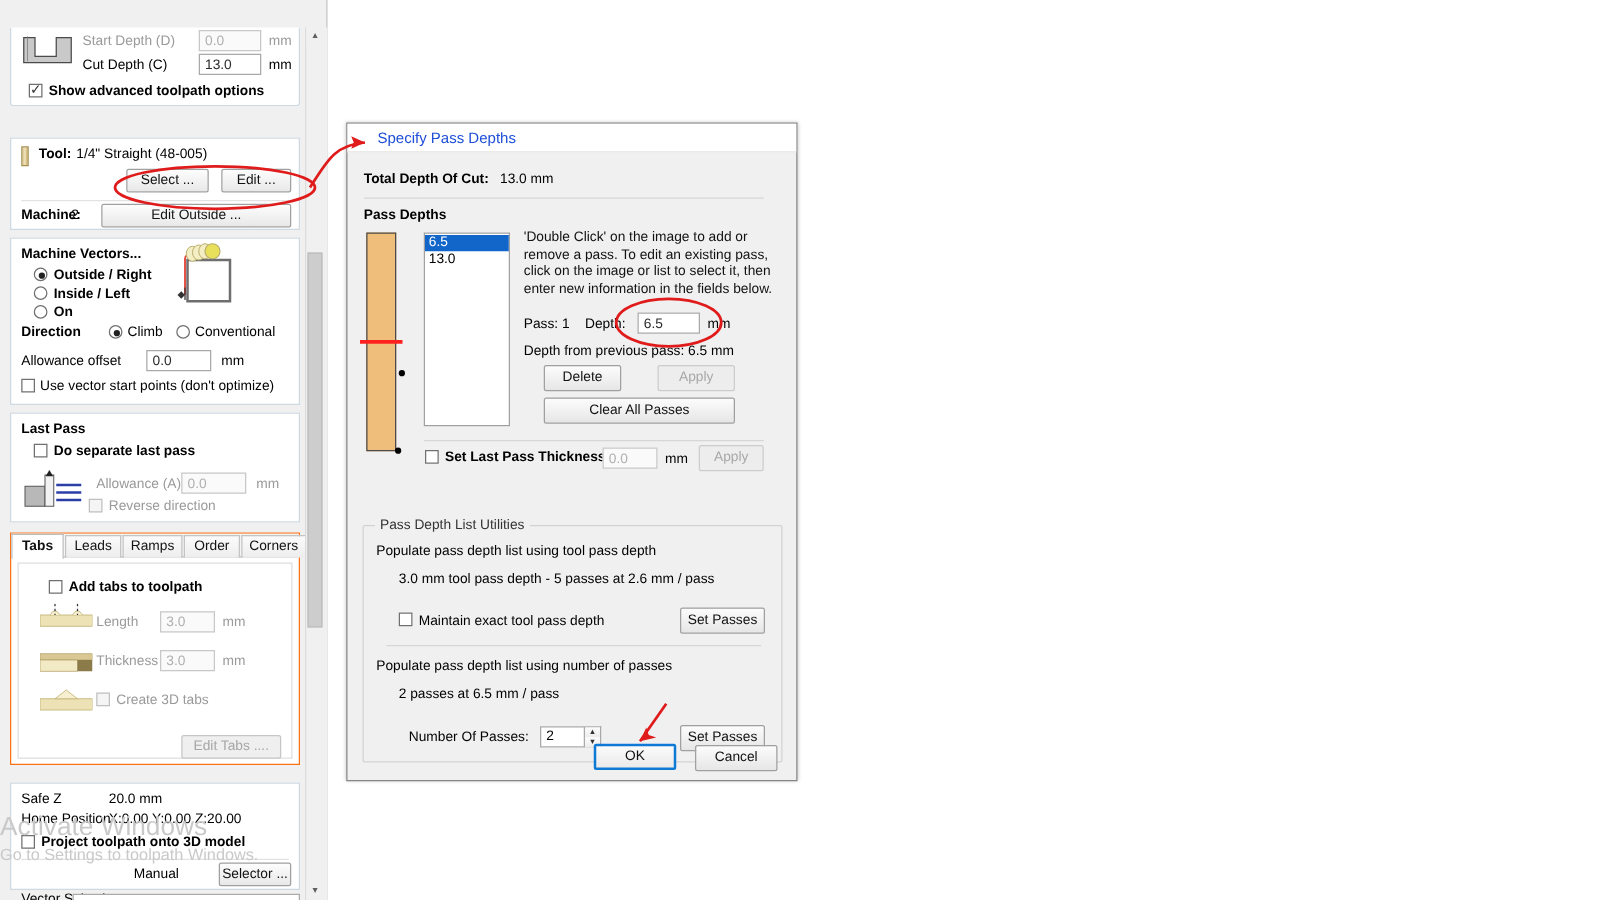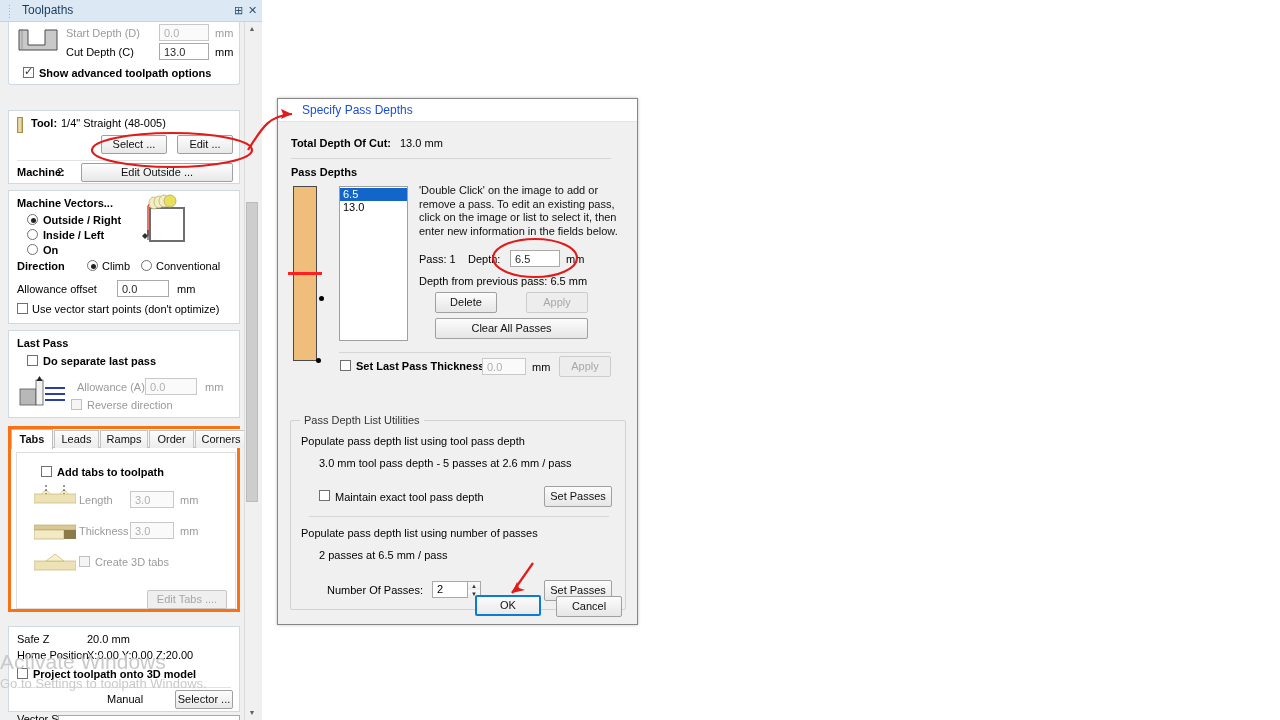--- a/index.html
+++ b/index.html
@@ -130,21 +130,21 @@
     position: absolute; left: 128px; top: 3px; width: 56px; height: 54px;
   }
 
   
   .g-lp { top: 308px; height: 88px; }
   .lp-icon { position: absolute; left: 8px; top: 42px; width: 48px; height: 30px; }
 
   
   .g-tabs {
     top: 404px; height: 186px; background: #ffffff;
-    border: 3px solid #f97316; border-radius: 0;
+    border: 1px solid #f97316; border-radius: 0;
   }
   .tabstrip {
     position: absolute; left: 0; top: 0; width: 230px; height: 19px;
     border-bottom: 1px solid #bdbdbd; background: #f4f4f4;
   }
   .tab {
     position: absolute; top: 1px; height: 18px; line-height: 17px;
     font-size: 11px; text-align: center; color: #111;
     border: 1px solid #c4c4c4; border-bottom: none;
     background: linear-gradient(#fbfbfb,#ededed);
@@ -252,26 +252,20 @@
   .wm1 { left: 0px; top: 650px; font-size: 21px; }
   .wm2 { left: 0px; top: 676px; font-size: 13px; }
 </style>
 </head>
 <body>
 
 <div id="root">
 
   <div class="tp-panel">
 
-    <div class="tp-titlebar">
-      <div class="tp-gripper"></div>
-      <div class="tp-title-text">Toolpaths</div>
-      <div class="tp-pin">⊞</div>
-      <div class="tp-close">✕</div>
-    </div>
 
     <div class="tp-body">
 
       <div class="group g-depth">
         <svg class="depth-icon" viewBox="0 0 44 26">
           <path d="M2 3 L11 3 L11 18 L28 18 L28 3 L40 3 L40 23 L2 23 Z" fill="#c9c9c9" stroke="#4a4a4a" stroke-width="1"></path>
           <line x1="5" y1="2" x2="5" y2="22" stroke="#777" stroke-width="0.6"></line>
         </svg>
         <div class="lbl dim" style="left:57px;top:5px;">Start Depth (D)</div>
         <div class="field dim" style="left:150px;top:2px;width:50px;">0.0</div>

